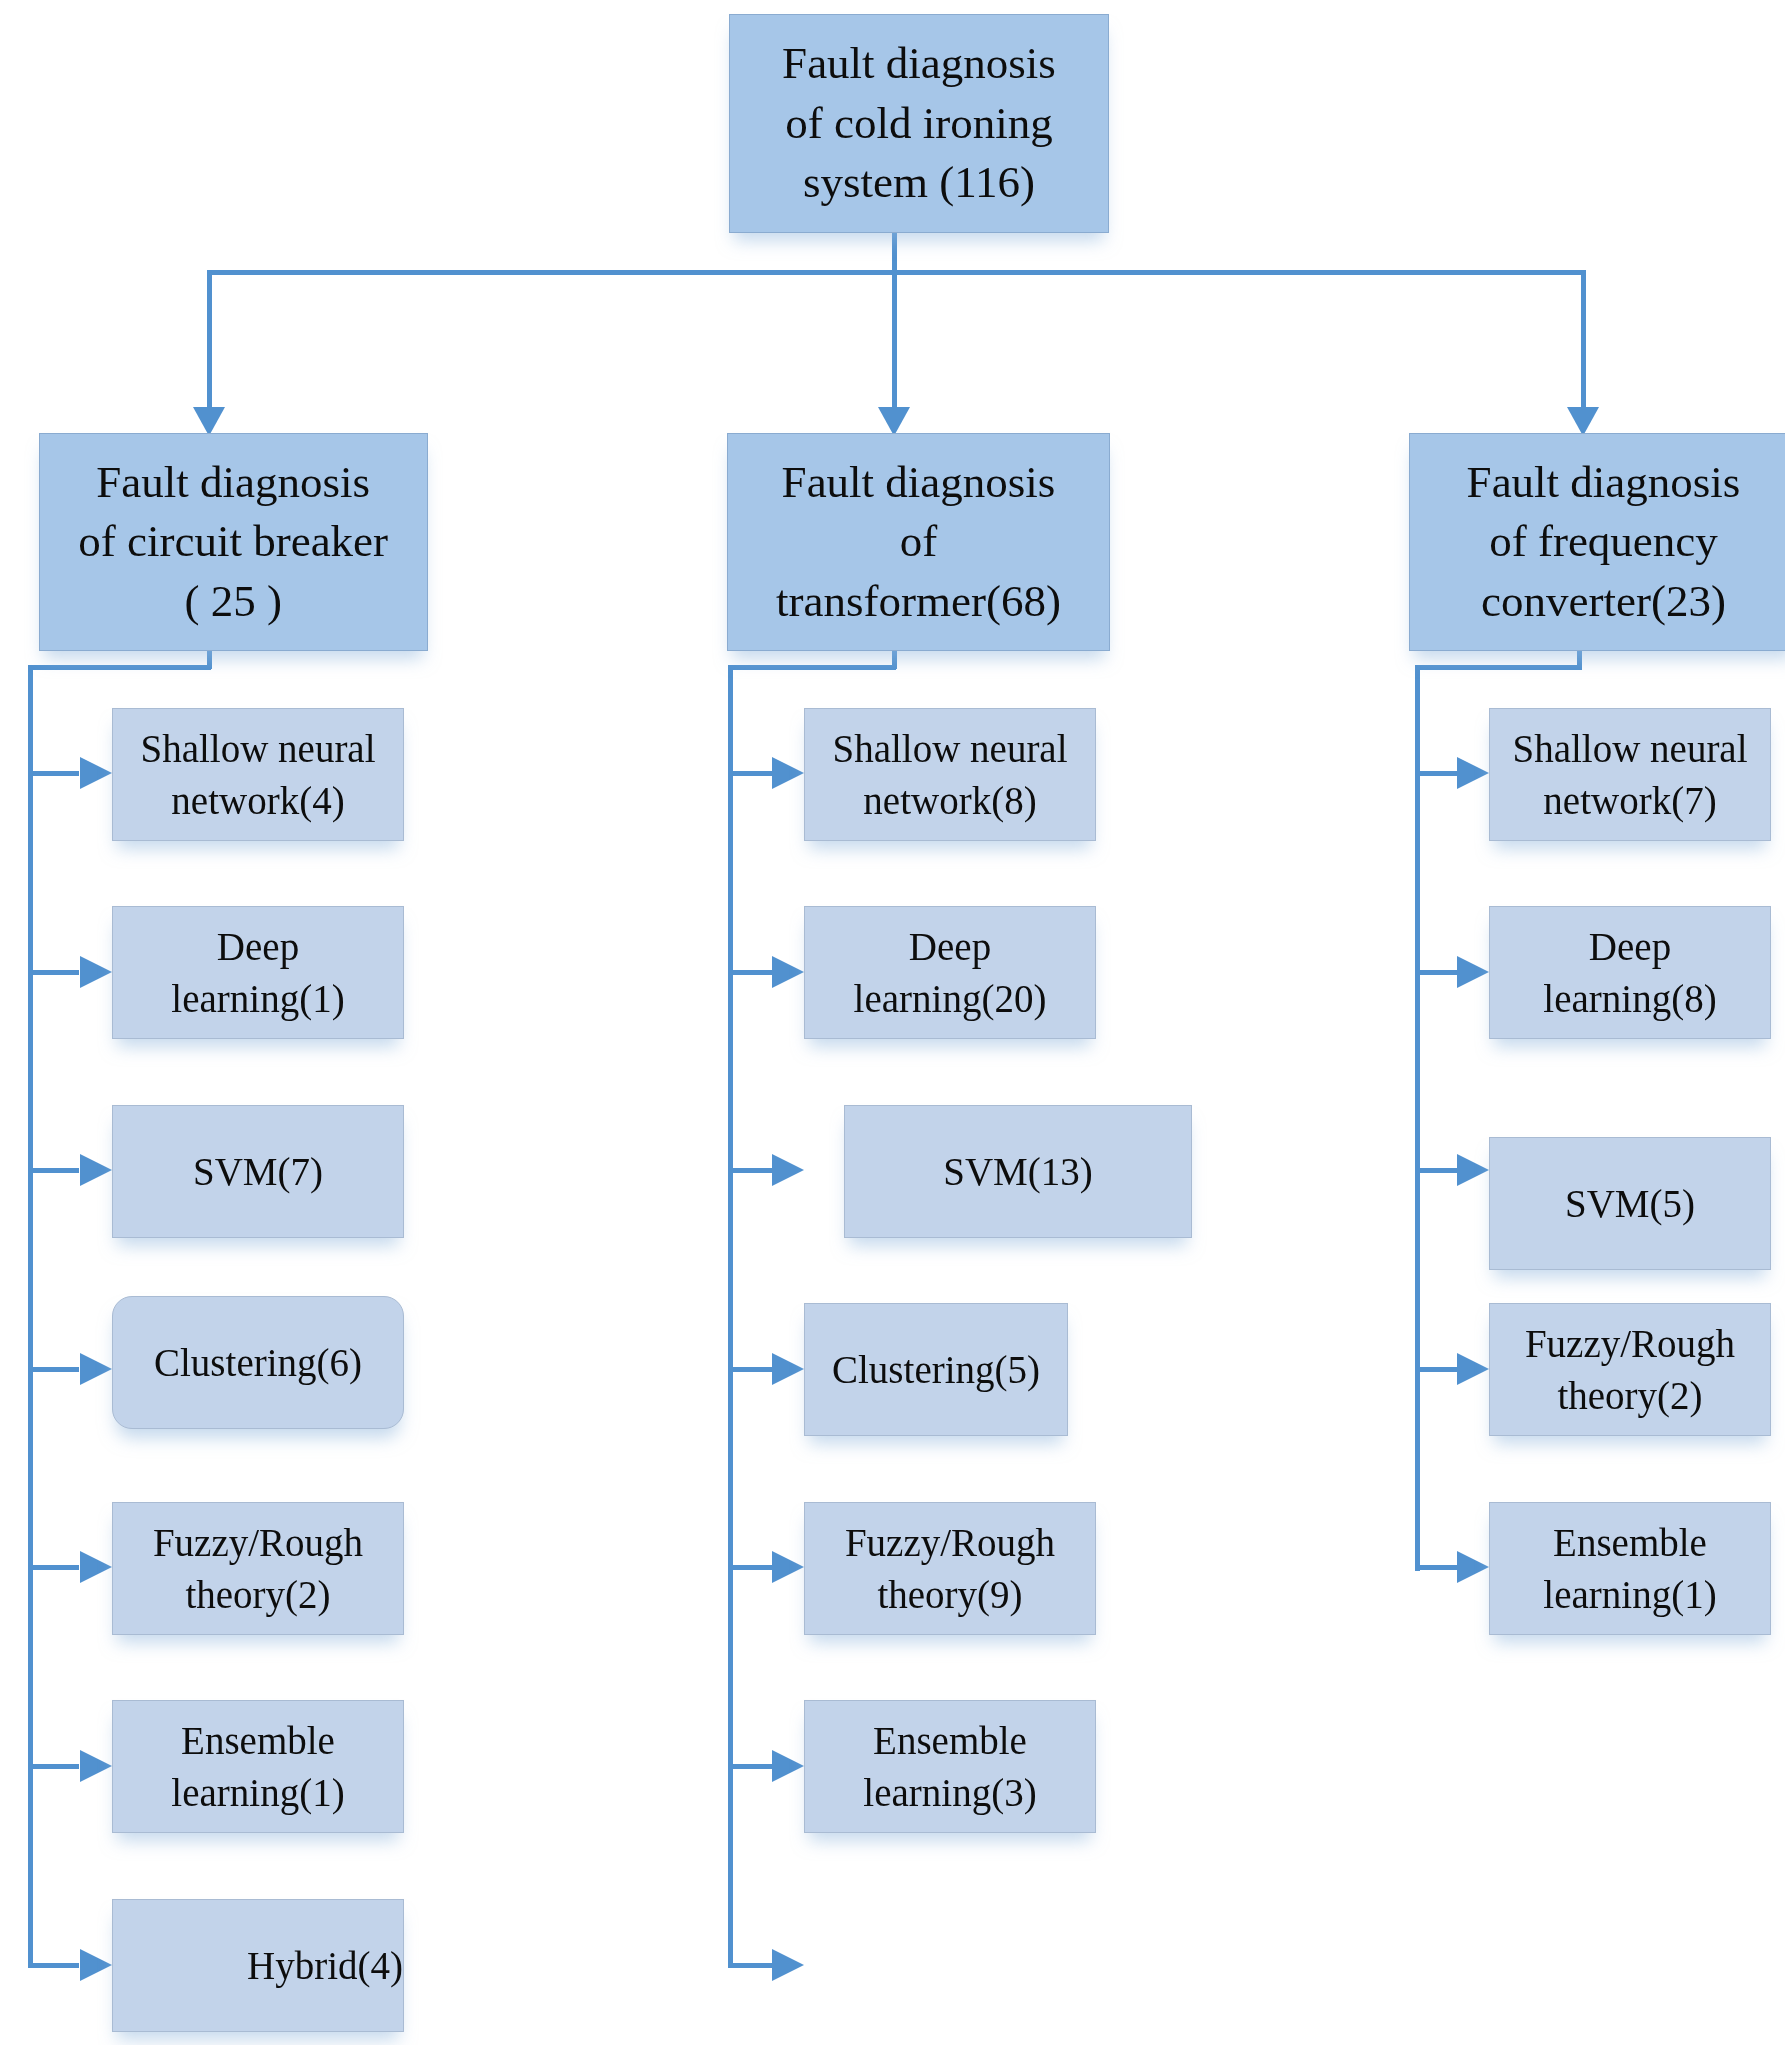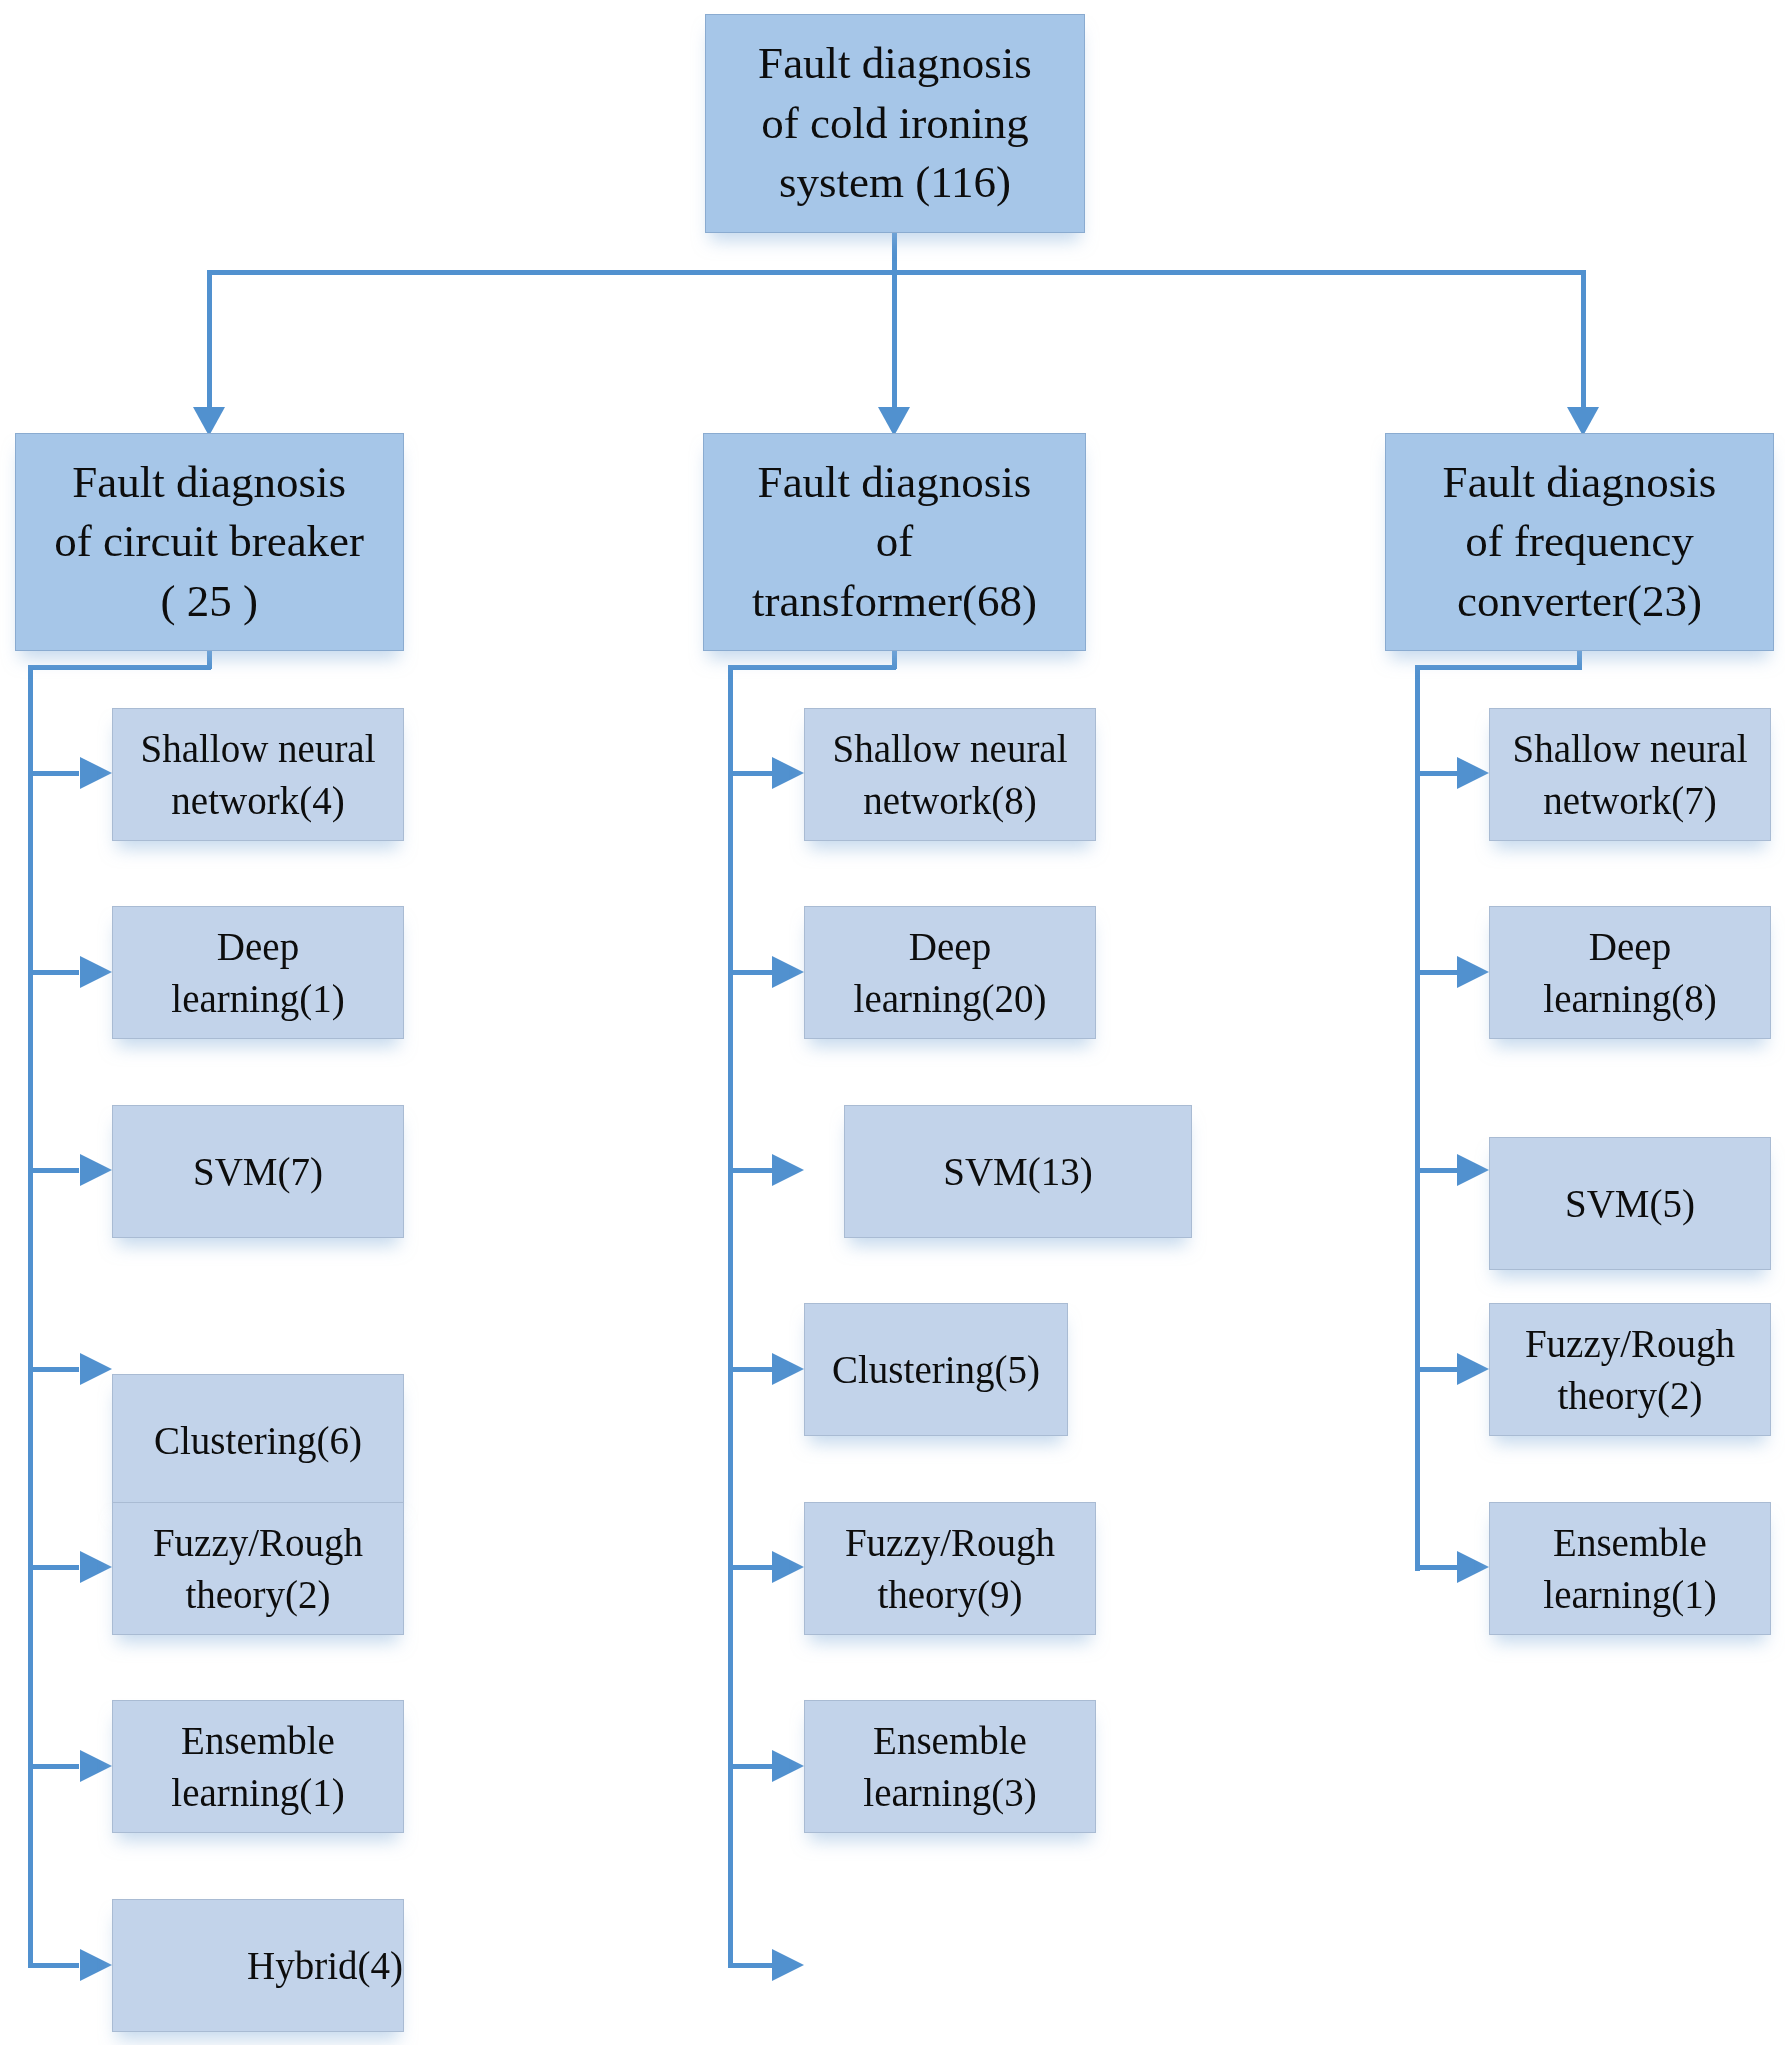--- a/index.html
+++ b/index.html
@@ -9,21 +9,21 @@
     font-family:"Liberation Serif","DejaVu Serif",serif;
   }
   .box {
     position:absolute; box-sizing:border-box;
     display:flex; align-items:center; justify-content:center;
     text-align:center; color:#0d0d0d;
     box-shadow:0 13px 16.5px -4.7px rgba(150,185,222,0.55);
   }
   .parent {
     background:#a6c6e8; border:1.8px solid #8aabd0;
-    font-size:45px; line-height:1.32;
+    font-size:45px; line-height:1.32;margin-left:24px;
   }
   .child {
     background:#c2d3ea; border:1.2px solid #a9bbd3;
     font-size:39px; line-height:1.32;
   }
   .lbl { white-space:pre-line; display:block; width:100%; }
   .vline, .hline { position:absolute; background:#5191cf; }
   .vline { width:4.7px; }
   .hline { height:4.7px; }
   .arrow-right {
@@ -133,21 +133,21 @@
     <span class="lbl">Shallow neural
 network(4)</span>
   </div>
   <div class="box child" style="left:112px; top:906px; width:292px; height:133px;">
     <span class="lbl">Deep
 learning(1)</span>
   </div>
   <div class="box child" style="left:112px; top:1105px; width:292px; height:133px;">
     <span class="lbl">SVM(7)</span>
   </div>
-  <div class="box child" style="left:112px; top:1374px; width:292px; height:133px;">
+  <div class="box child" style="left:112px; top:1296px; width:292px; height:133px;border-radius:20px;">
     <span class="lbl">Clustering(6)</span>
   </div>
   <div class="box child" style="left:112px; top:1502px; width:292px; height:133px;">
     <span class="lbl">Fuzzy/Rough
 theory(2)</span>
   </div>
   <div class="box child" style="left:112px; top:1700px; width:292px; height:133px;">
     <span class="lbl">Ensemble
 learning(1)</span>
   </div>

